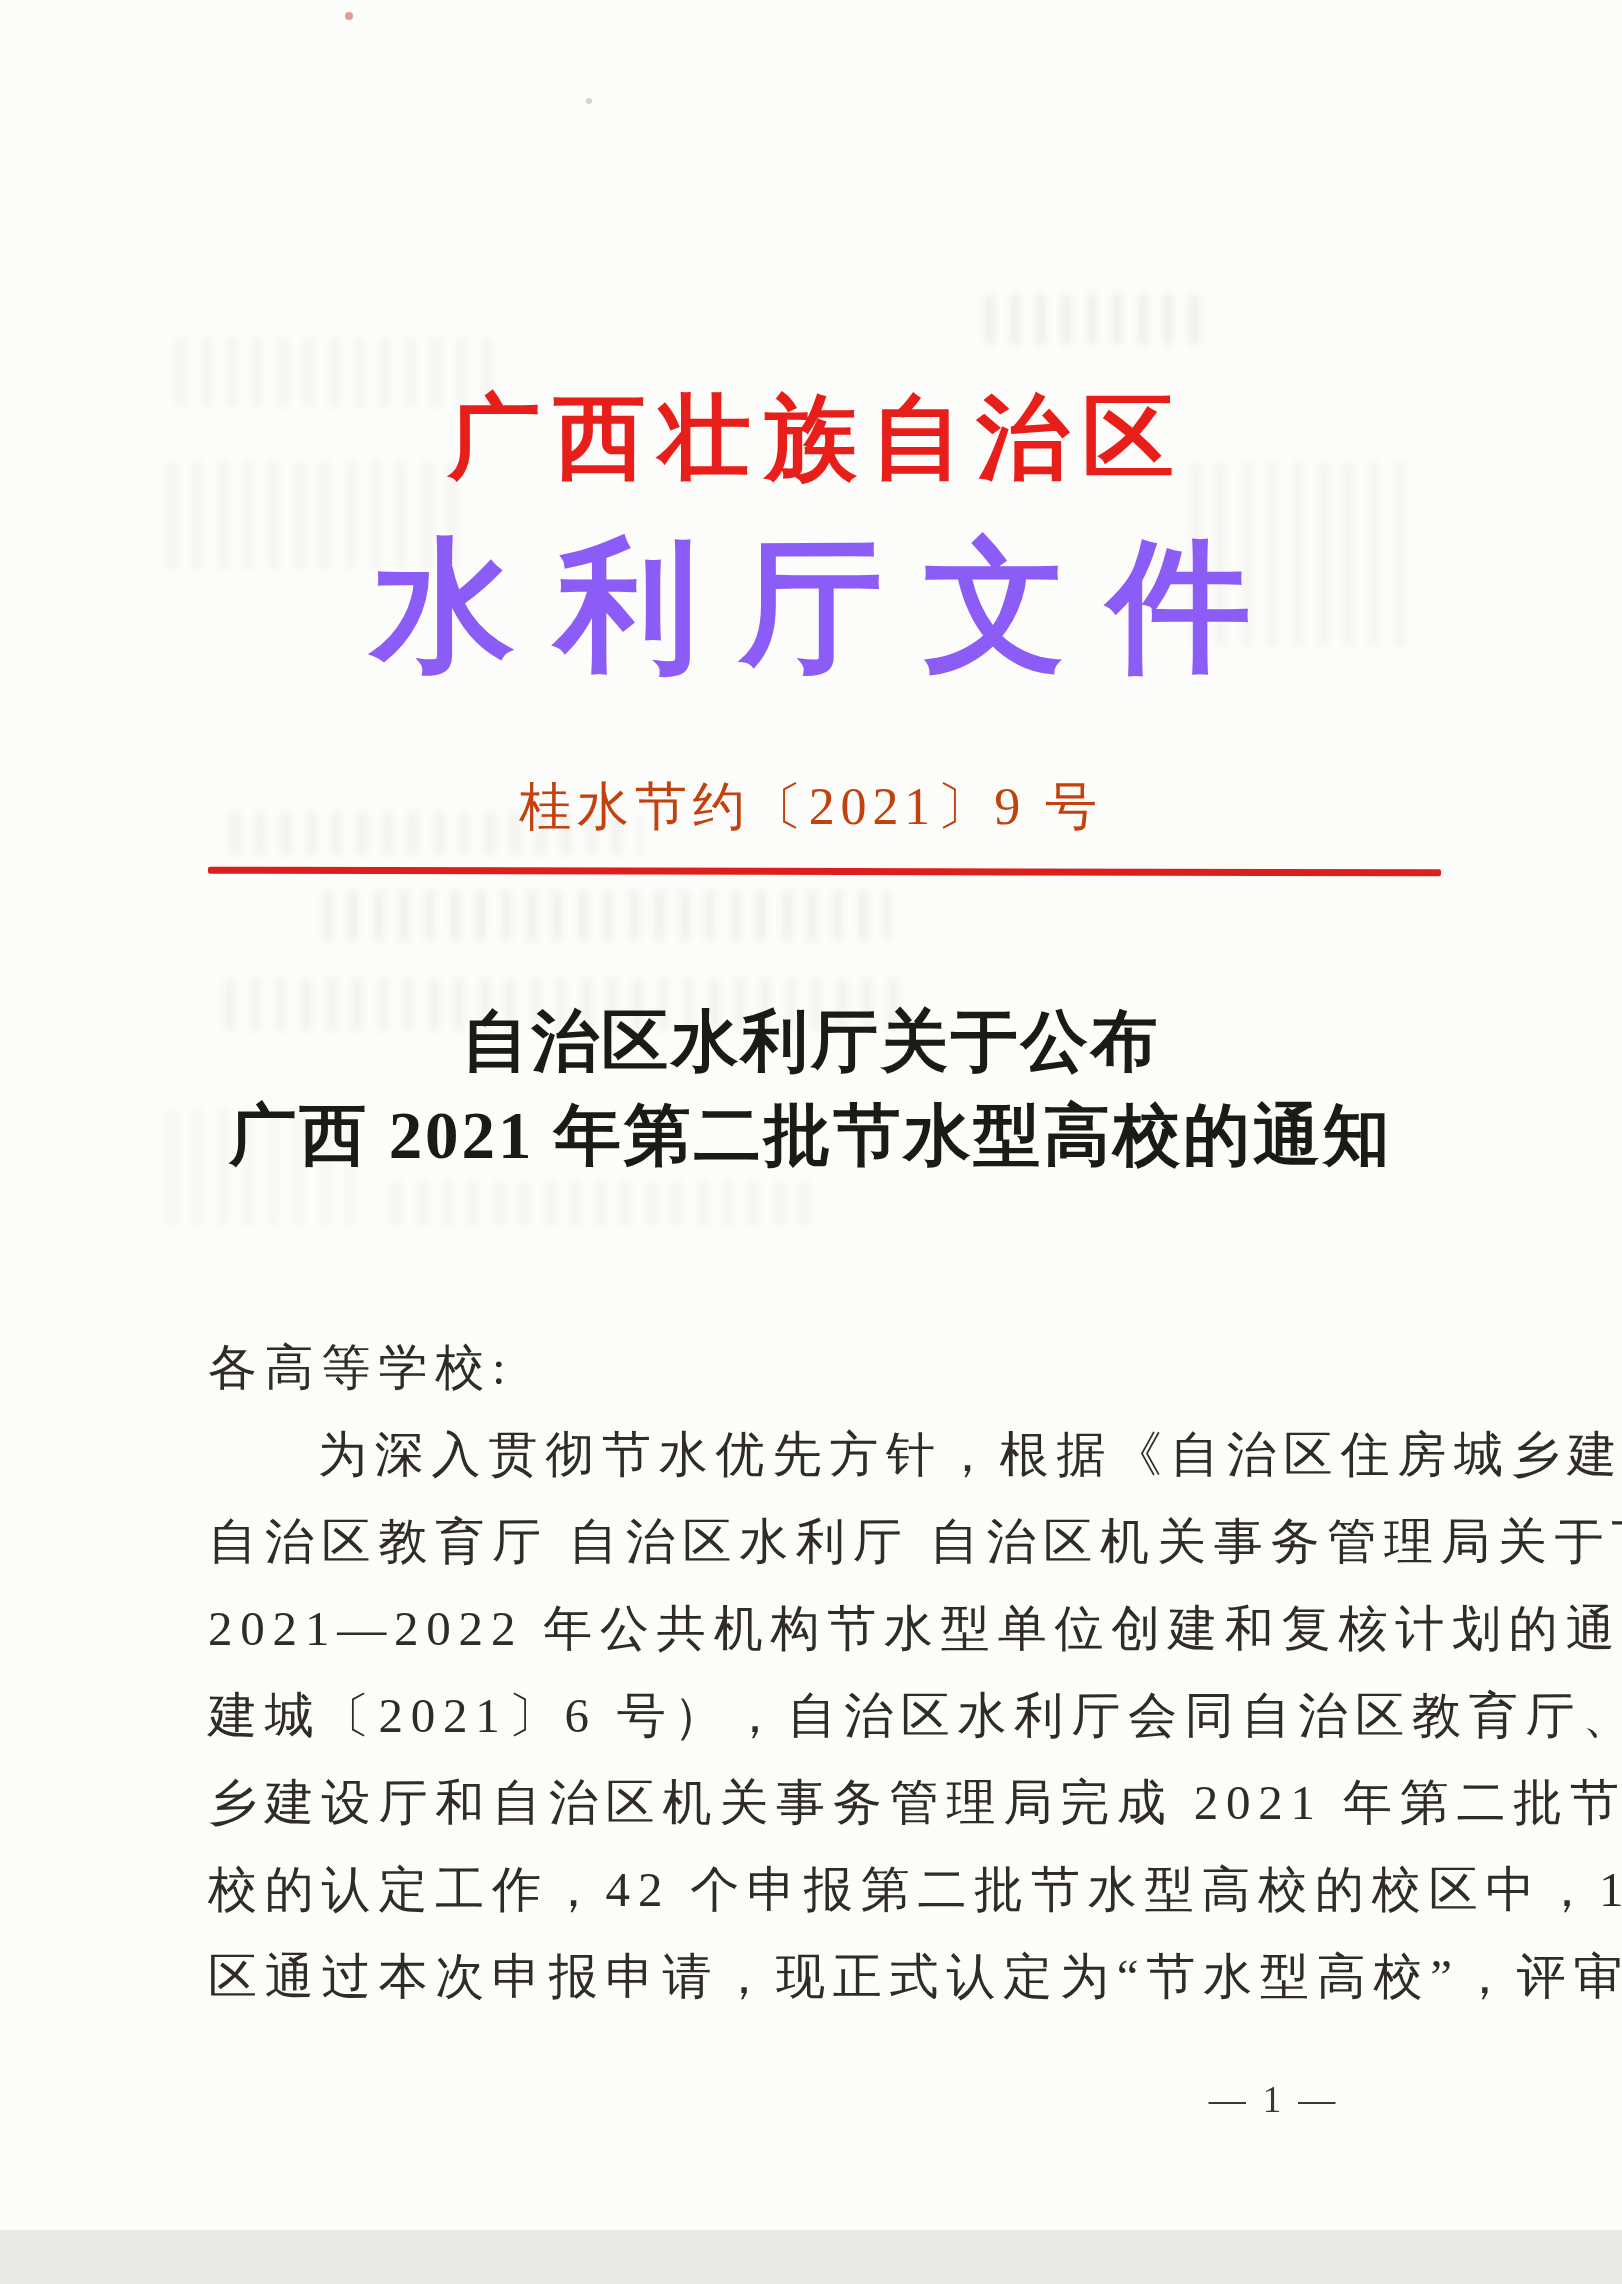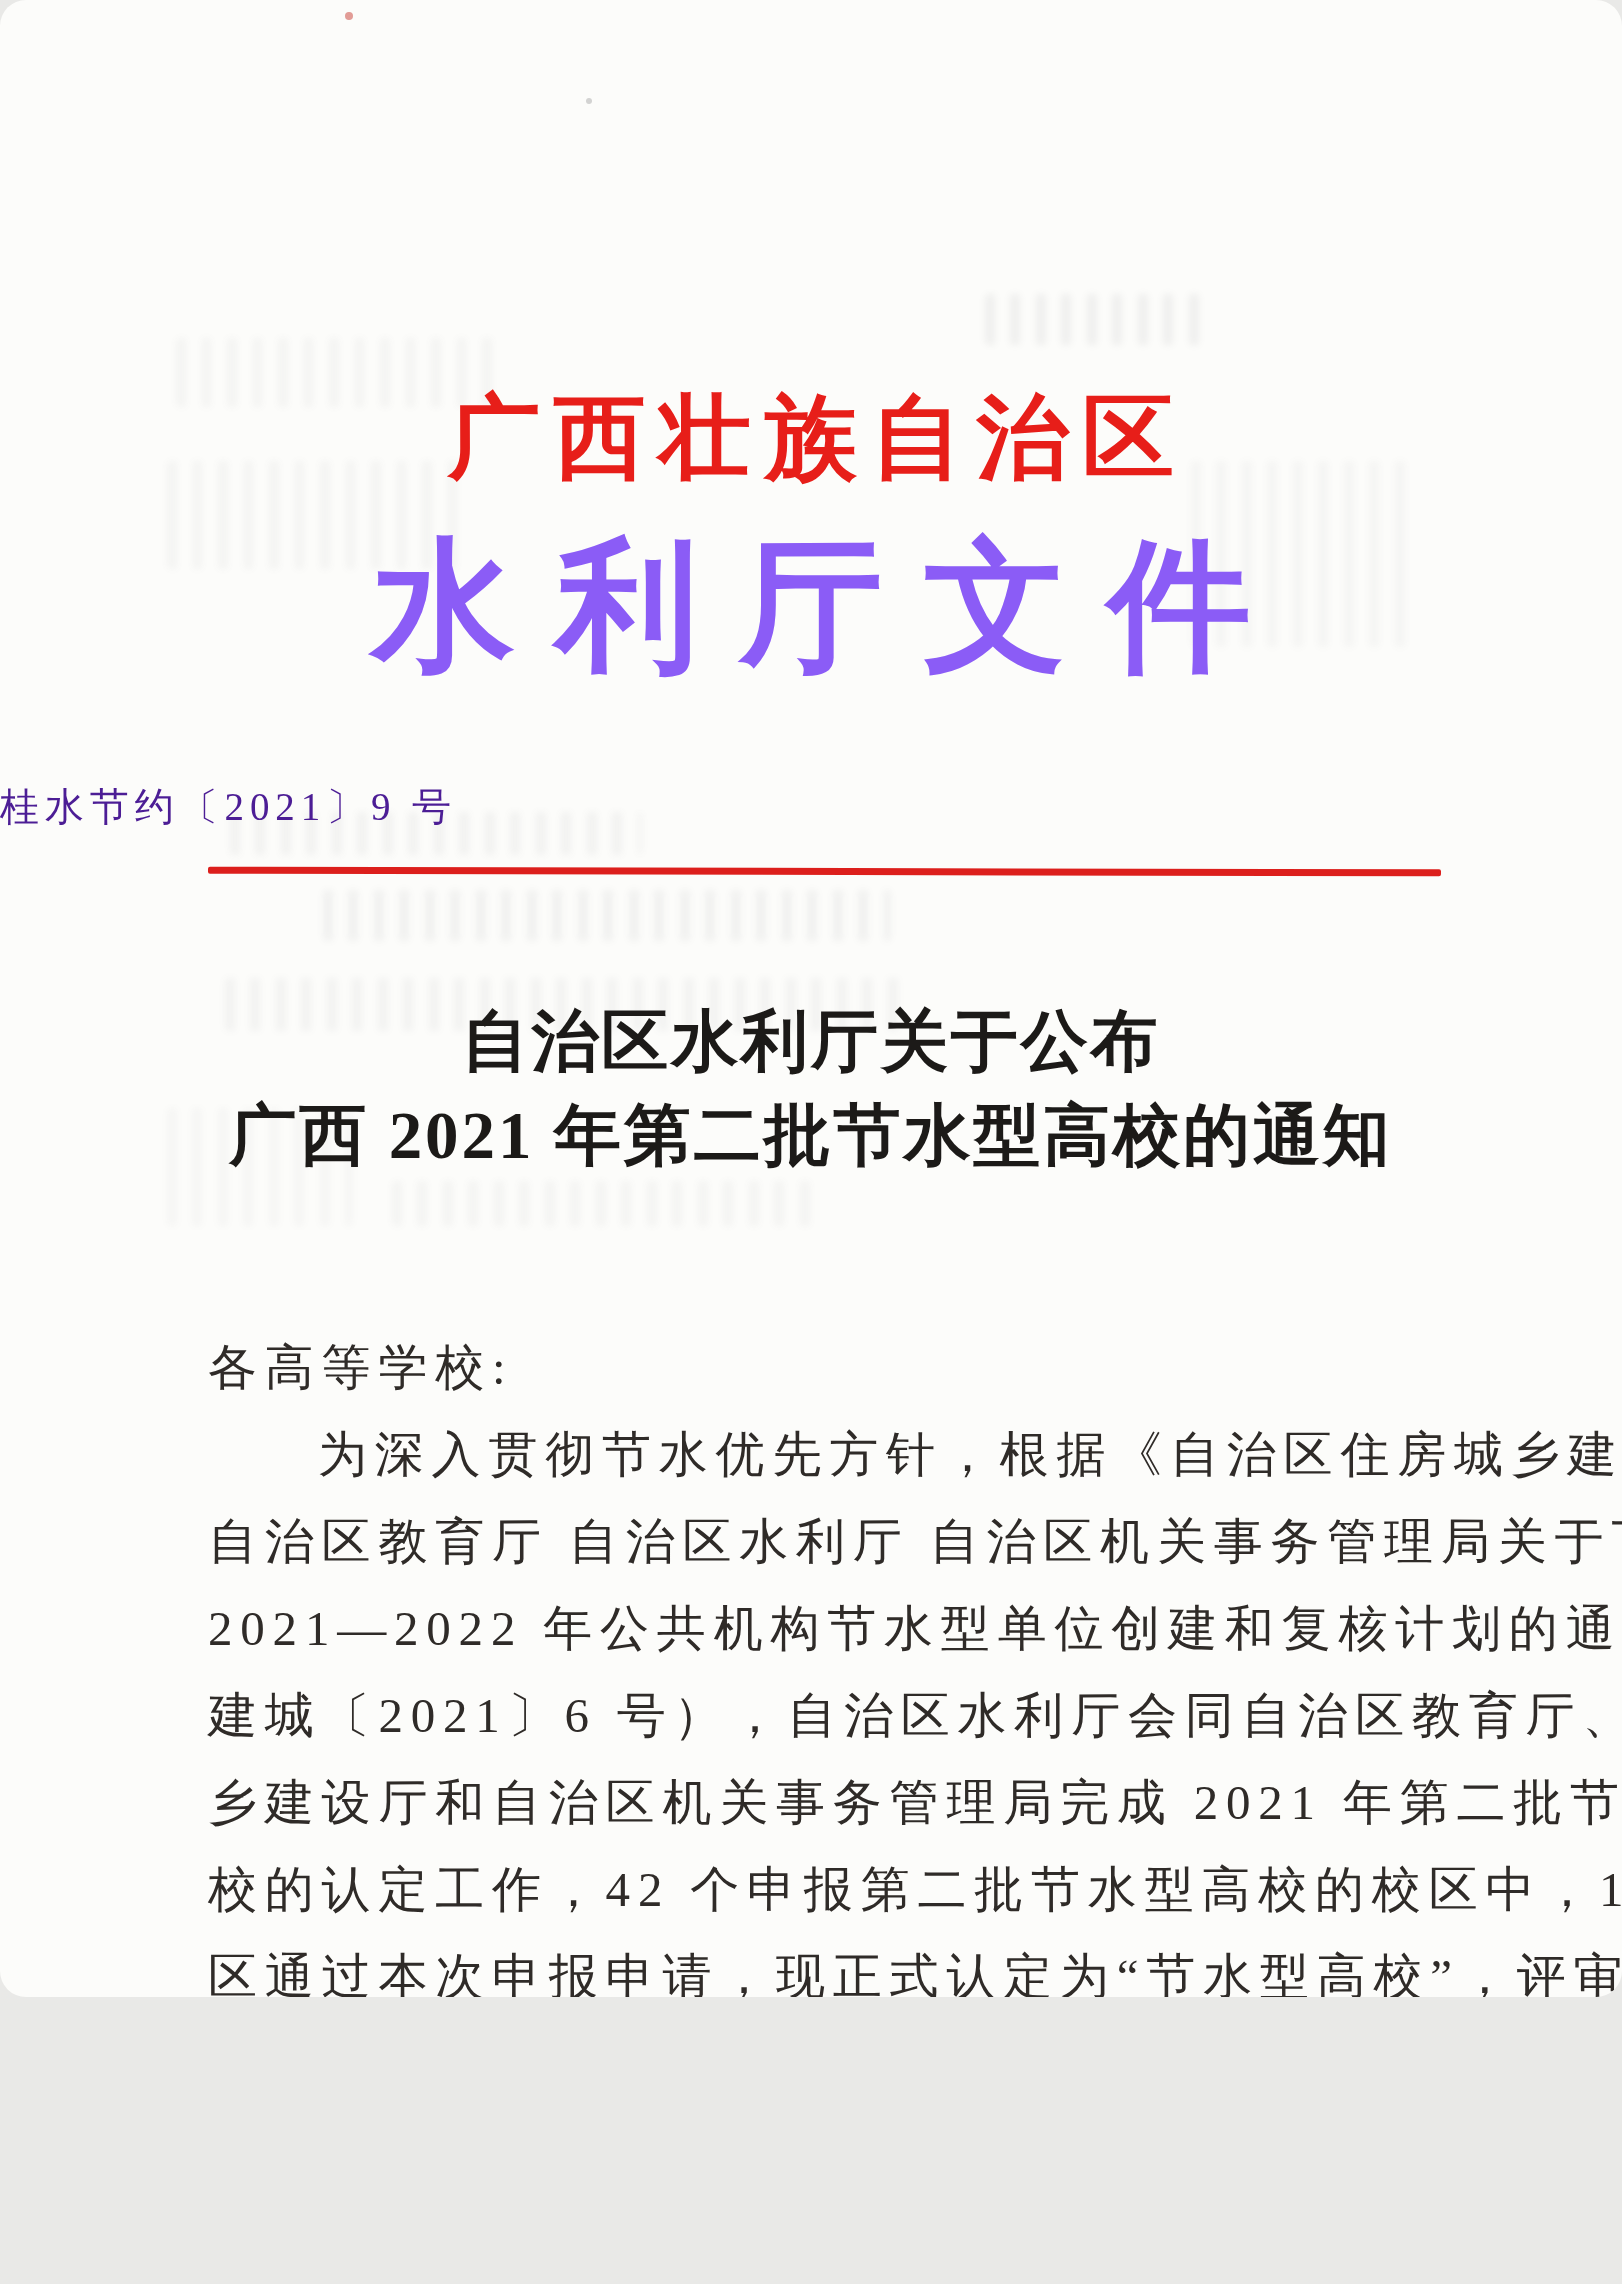--- a/index.html
+++ b/index.html
@@ -1,44 +1,44 @@
 <!DOCTYPE html>
 <html><head>
 <meta charset="utf-8">
 <style>
   html,body{margin:0;padding:0;background:#e9e9e7;}
   .page{
     position:relative;
-    width:1622px;height:1997px;
+    width:1622px;height:2230px;
     margin:0 auto;
     background:#fcfcfa;
     overflow:hidden;
     font-family:"Liberation Serif","DejaVu Serif",serif;
-    border-radius:26px;
   }
   
   .org-line1{
     position:absolute;top:384px;left:0;width:1622px;
     text-align:center;
     font-size:92px;line-height:108px;font-weight:700;
     letter-spacing:13.7px;text-indent:13.7px;
     color:#e71e19;
   }
   .org-line2{
     position:absolute;top:529px;left:0;width:1622px;
     text-align:center;
     font-size:143px;line-height:157px;font-weight:700;
     letter-spacing:41px;text-indent:41px;
     color:#8b5cf6;
   }
   .doc-number{
     position:absolute;top:782px;left:0;width:1622px;
-    font-size:39px;line-height:49px;
+    text-align:center;
+    font-size:52px;line-height:49px;
     letter-spacing:5.9px;
-    color:#4c1d95;
+    color:#c2410c;
   }
   .red-rule{
     position:absolute;top:868px;left:208px;width:1233px;height:6.9px;
     background:#dc1f1c;
     transform:rotate(0.12deg);
     border-radius:2px;
   }
   
   .doc-title{
     position:absolute;top:994px;left:0;width:1622px;

